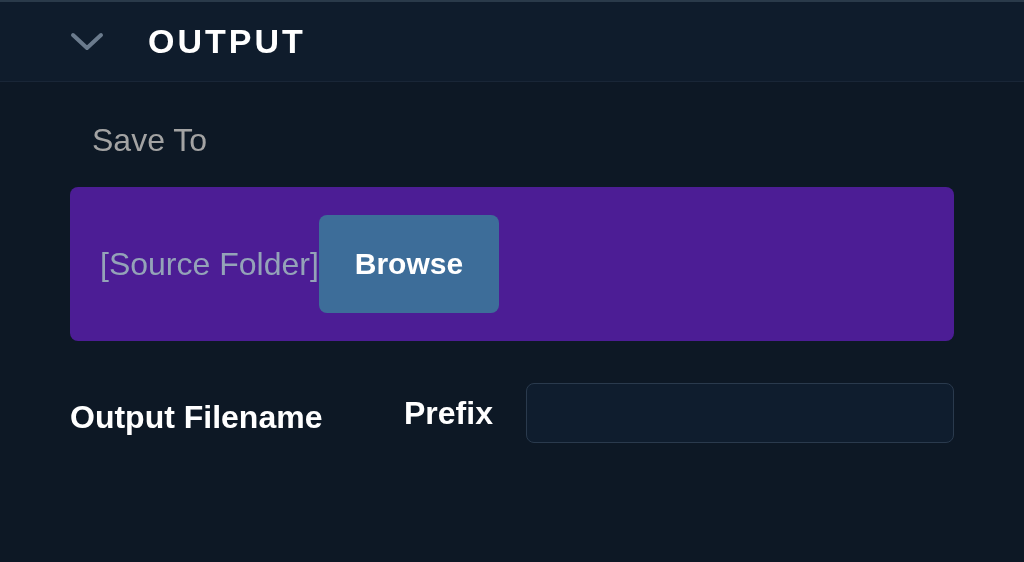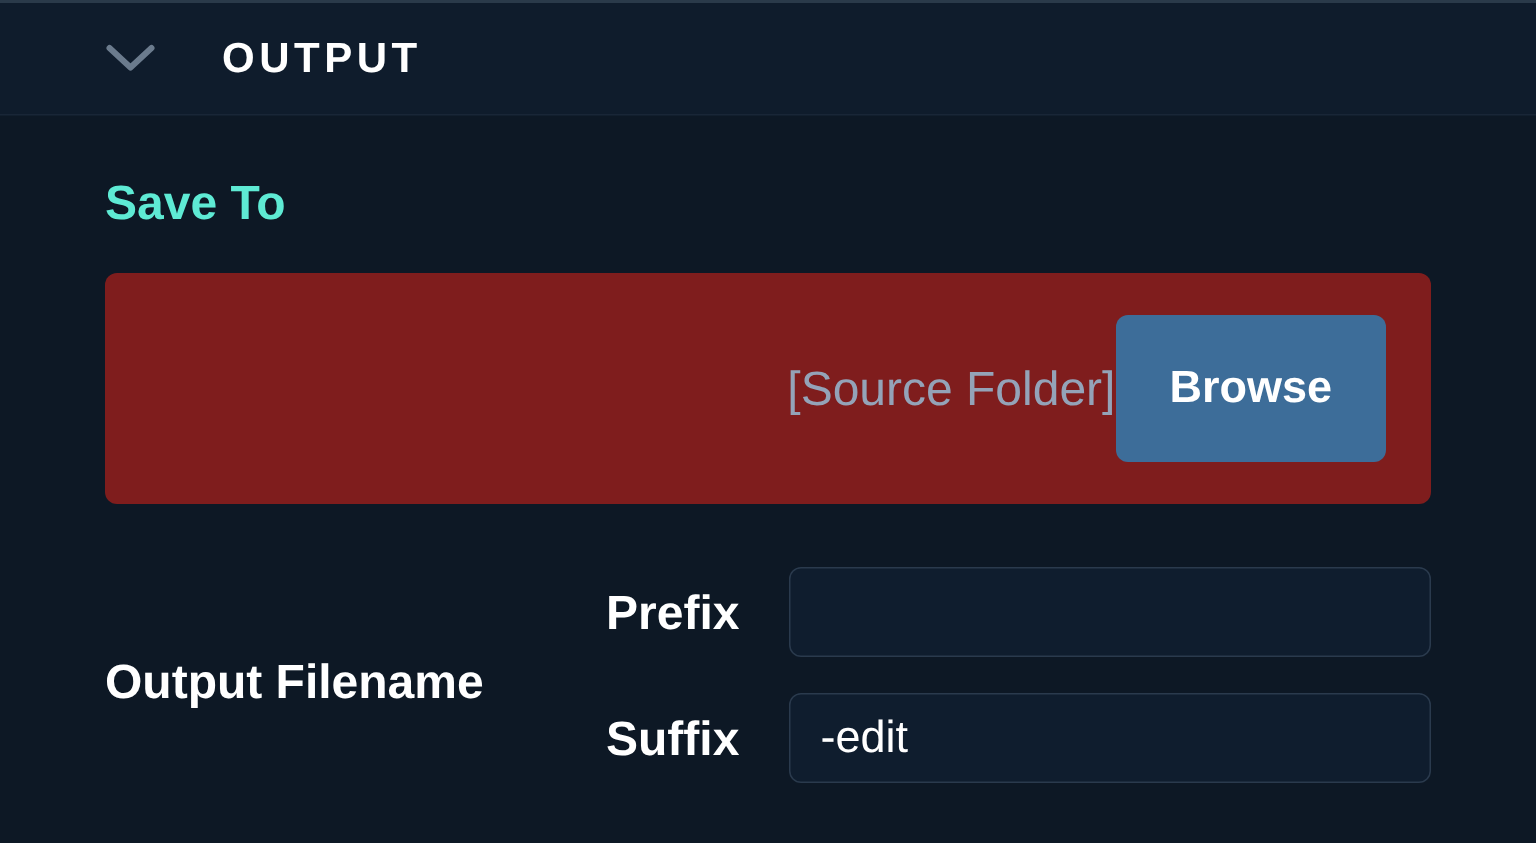--- a/index.html
+++ b/index.html
@@ -29,41 +29,42 @@
       height: 34px;
       display: flex;
       align-items: center;
       justify-content: center;
     }
     .chevron svg {
       width: 34px;
       height: 20px;
     }
     .section-title {
-      font-size: 28px;
+      font-size: 34px;
       font-weight: 700;
       letter-spacing: 3px;
       color: #ffffff;
     }
     .content {
       padding: 40px 70px 0 70px;
     }
     .label-row {
       font-size: 32px;
-      font-weight: 700;
-      color: #5eead4;
+      font-weight: 400;
+      color: #a3a3a3;
       margin-bottom: 28px;
+      margin-left: 22px;
     }
     .path-row {
-      background: #7f1d1d;
+      background: #4c1d95;
       border-radius: 8px;
       padding: 28px 30px;
       display: flex;
       align-items: center;
-      justify-content: flex-end;
+      justify-content: flex-start;
       margin-bottom: 42px;
     }
     .path-text {
       font-size: 32px;
       font-weight: 400;
       color: #94a3b8;
     }
     .browse-button {
       background: #3d6d99;
       color: #ffffff;
@@ -139,19 +140,15 @@
     <button class="browse-button">Browse</button>
   </div>
 
   <div class="filename-section">
     <div class="filename-label">Output Filename</div>
     <div class="filename-fields">
       <div class="field-row">
         <div class="field-label">Prefix</div>
         <input type="text" class="text-input" value="" style="">
       </div>
-      <div class="field-row">
-        <div class="field-label">Suffix</div>
-        <input type="text" class="text-input" value="-edit" style="">
-      </div>
     </div>
   </div>
 </div>
 
 </body></html>

